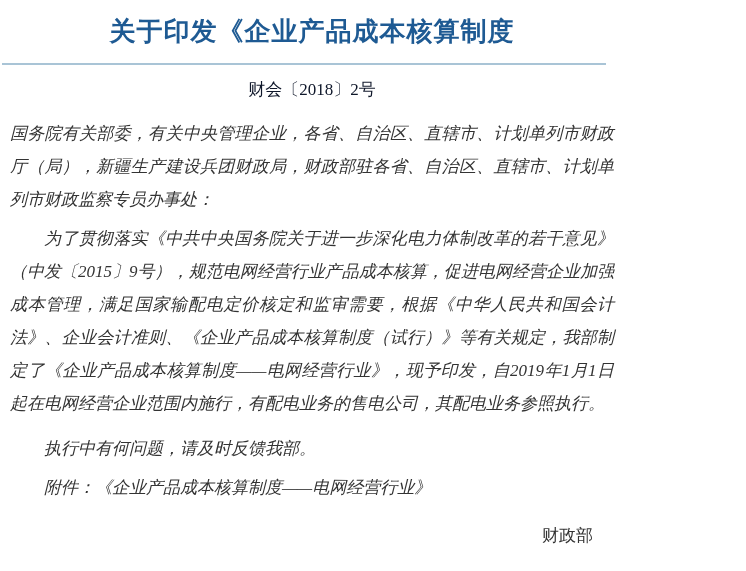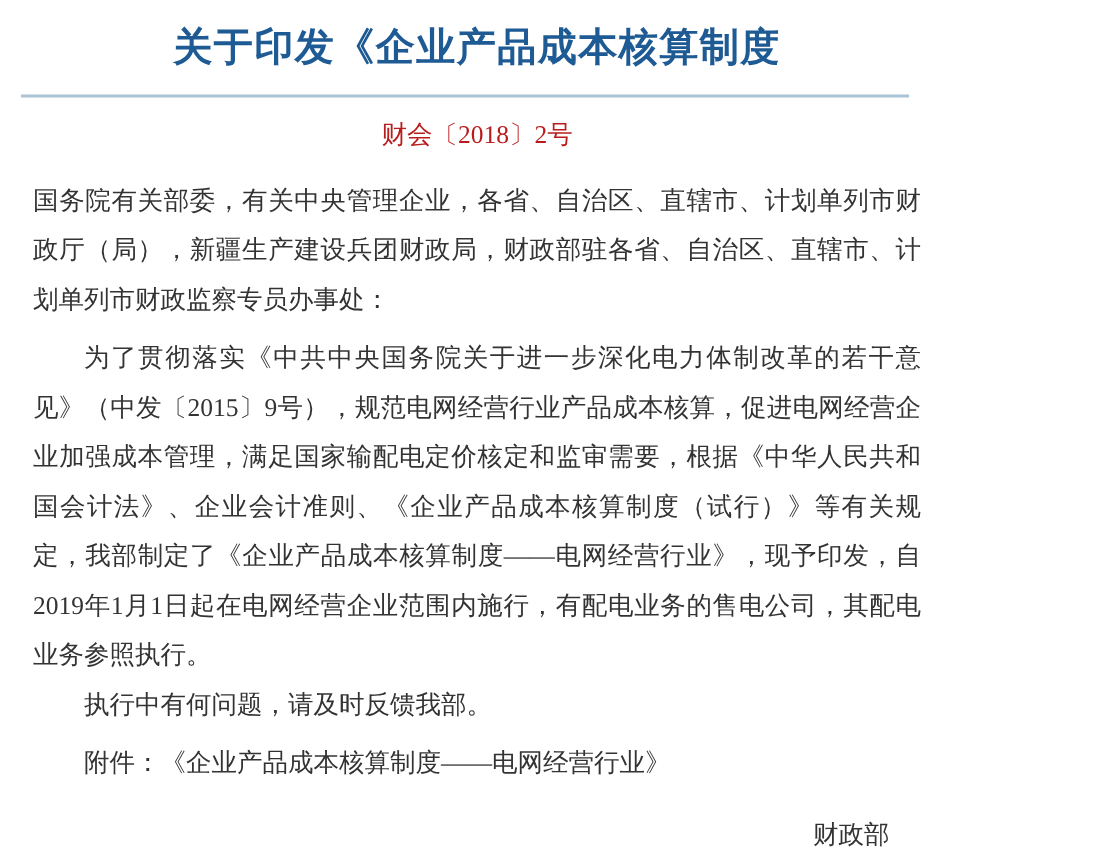--- a/index.html
+++ b/index.html
@@ -1,21 +1,21 @@
 <!DOCTYPE html>
 <html><head>
 <meta charset="utf-8">
 <style>
   html, body { margin: 0; padding: 0; background: #ffffff; }
   .page {
     position: relative;
     width: 636px;
     height: 571px;
     box-sizing: border-box;
-    padding: 10px 22px 0 22px;
+    padding: 10px 22px 0 10px;
     background: #ffffff;
     color: #333333;
     font-family: "Liberation Serif", "DejaVu Serif", serif;
     overflow: hidden;
   }
   .title {
     margin: 0;
     font-size: 26px;
     line-height: 44px;
     font-weight: bold;
@@ -27,31 +27,32 @@
   .divider {
     height: 0;
     border-top: 2px solid #a9c4d6;
     margin: 9px 8px 0 -8px;
   }
   .doc-number {
     margin-top: 14px;
     line-height: 22px;
     font-size: 17px;
     text-align: center;
-    color: #b91c1c;
+    color: #0f172a;
   }
   .para {
     margin: 6px 0 0 0;
     font-size: 17px;
     line-height: 33px;
     text-align: justify;
     color: #333333;
+    font-style: italic;
   }
   .para.first { margin-top: 16px; }
-  .para.no-gap { margin-top: 0; }
+  .para.no-gap { margin-top: 12px; }
   .para.indent { text-indent: 2em; }
   .signature-block {
     margin-top: 15px;
     text-align: right;
     padding-right: 11px;
     font-size: 17px;
     color: #333333;
   }
   .issuer { line-height: 33px; margin-right: 10px; text-align: right; }
   .date   { line-height: 33px; margin-top: 14px; }

